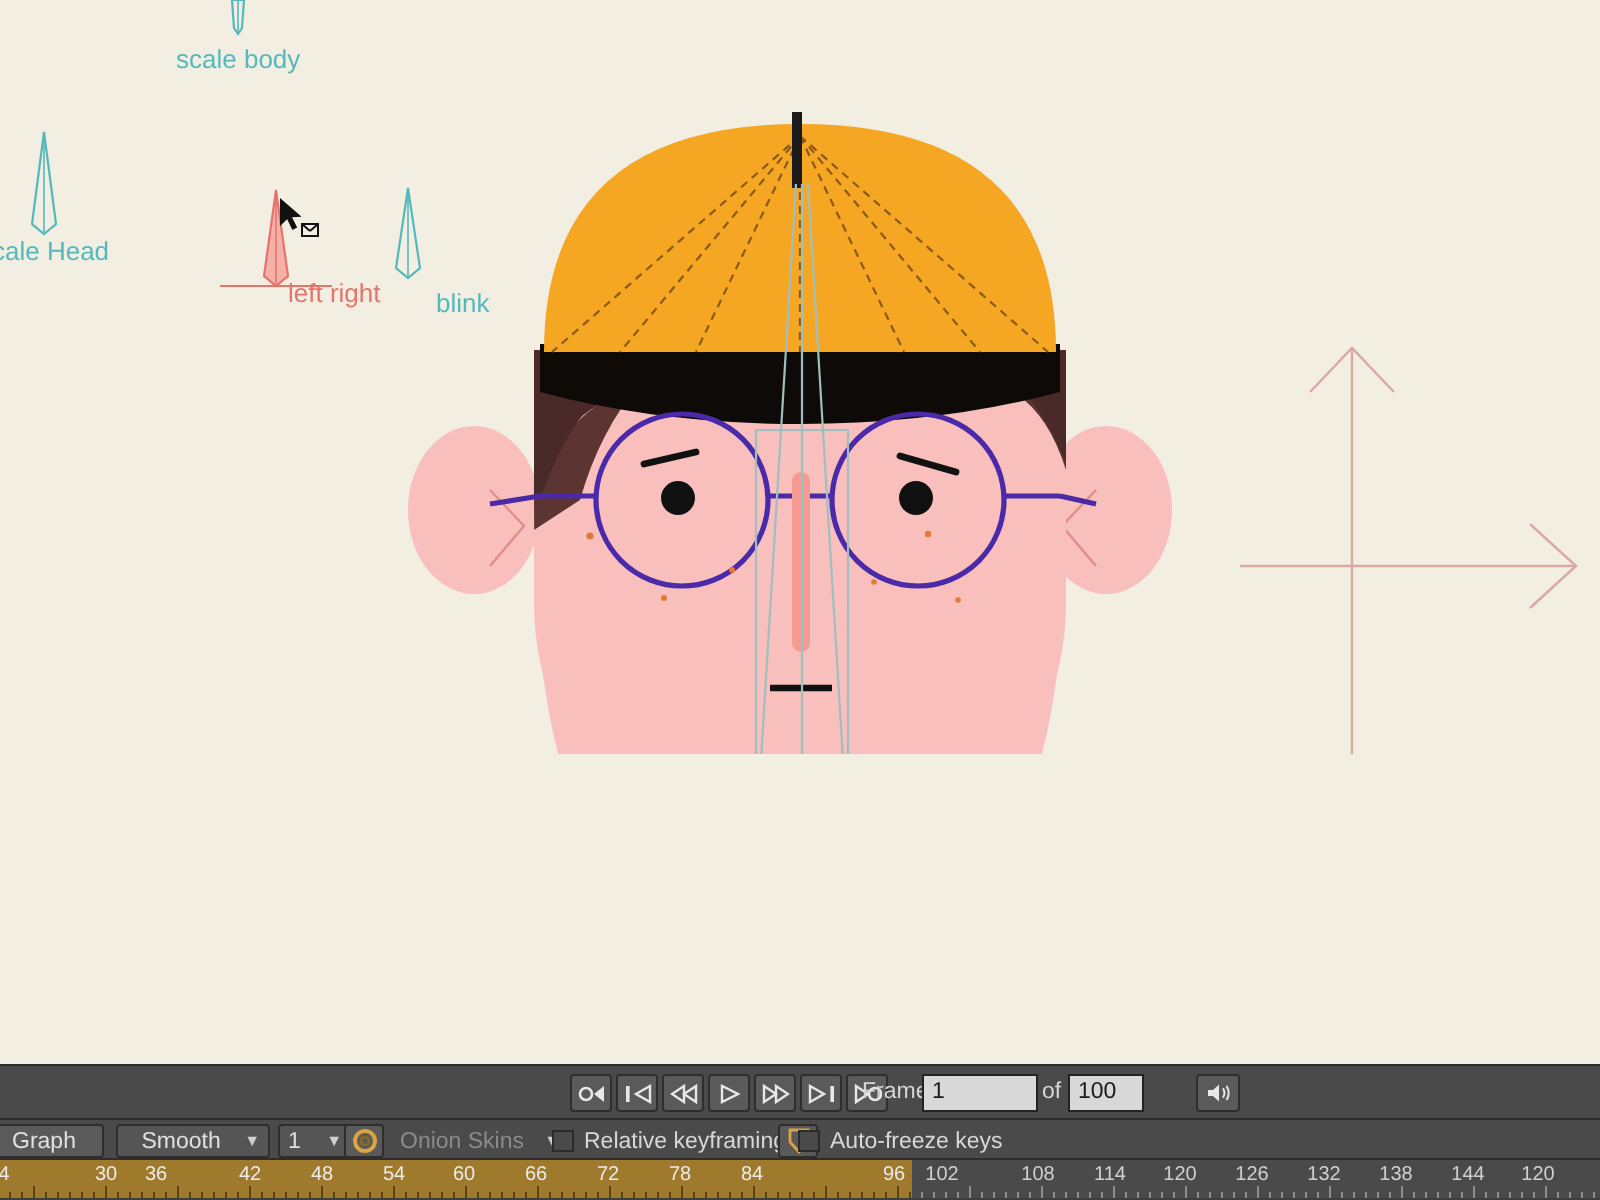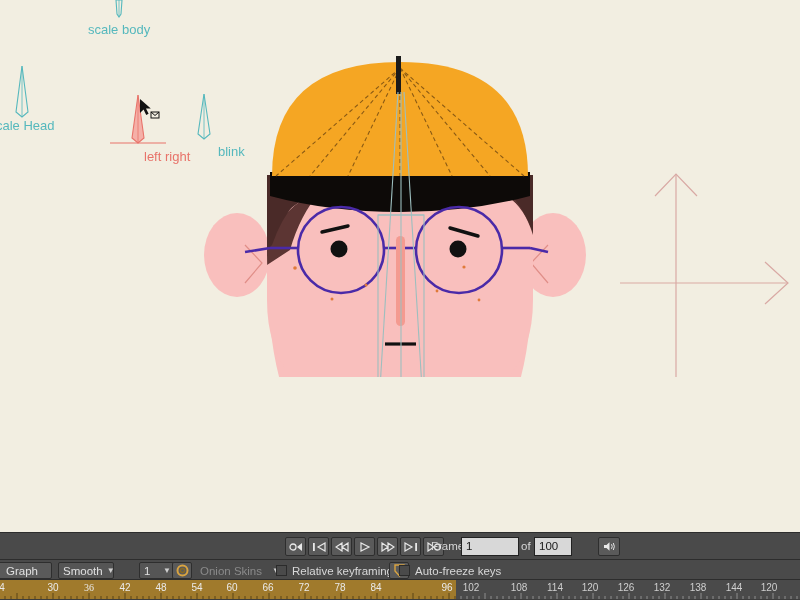--- a/index.html
+++ b/index.html
@@ -258,21 +258,21 @@
     <g transform="translate(140,99)">
       <path d="M0,0 L0,14 L3.6,10.6 L6.2,16 L8.6,14.8 L6,9.6 L10.8,9.4 Z" fill="#111"></path>
       <rect x="11" y="13" width="8" height="6" fill="none" stroke="#111" stroke-width="1"></rect>
       <line x1="11" y1="13" x2="15" y2="16.5" stroke="#111" stroke-width="1"></line>
       <line x1="19" y1="13" x2="15" y2="16.5" stroke="#111" stroke-width="1"></line>
     </g>
   </svg>
 
   <div class="rig-label teal" style="left:88px;  top:22px;">scale body</div>
   <div class="rig-label teal" style="left:-4px;  top:118px;">cale Head</div>
-  <div class="rig-label salmon" style="left:112px; top:149px;padding-left:32px;">left right</div>
+  <div class="rig-label salmon" style="left:112px; top:139px;padding-left:32px;">left right</div>
   <div class="rig-label teal" style="left:186px; top:144px;padding-left:32px;">blink</div>
 </div>
 
 <div id="bottom-panel">
 
   <div id="playback-row">
 
     <div class="pb-btn" style="left:285px;">
       <svg width="14" height="10" viewBox="0 0 14 10">
           <circle cx="4" cy="5" r="3" fill="none" stroke="currentColor" stroke-width="1.3"></circle>
@@ -326,21 +326,21 @@
         </svg>
     </div>
   </div>
 
   <div id="options-row">
 
     <div class="graph-btn">
       <span>Graph</span>
     </div>
 
-    <div class="combo" style="left:58px; width:56px;">
+    <div class="combo" style="left:58px; width:77px;">
       <span style="flex:1;text-align:center;">Smooth</span>
       <span class="caret">▼</span>
     </div>
 
     <div class="combo" style="left:139px; width:37px;">
       <span>1</span>
       <span class="caret">▼</span>
     </div>
 
     <div class="icon-btn" style="left:172px;">
@@ -505,21 +505,21 @@
         <line x1="767.0" y1="16" x2="767.0" y2="19" stroke="#8d8d8d" stroke-width="1"></line>
         <line x1="773.0" y1="13" x2="773.0" y2="19" stroke="#8d8d8d" stroke-width="1"></line>
         <line x1="779.0" y1="16" x2="779.0" y2="19" stroke="#8d8d8d" stroke-width="1"></line>
         <line x1="785.0" y1="16" x2="785.0" y2="19" stroke="#8d8d8d" stroke-width="1"></line>
         <line x1="791.0" y1="16" x2="791.0" y2="19" stroke="#8d8d8d" stroke-width="1"></line>
         <line x1="797.0" y1="16" x2="797.0" y2="19" stroke="#8d8d8d" stroke-width="1"></line>
       </svg>
     <div id="tick-container">
         <div class="tick-lbl" style="left: 2px;">4</div>
         <div class="tick-lbl" style="left: 53px;">30</div>
-        <div class="tick-lbl" style="left: 89px; font-family: Liberation Serif, serif;">36</div>
+        <div class="tick-lbl" style="left: 78px;">36</div>
         <div class="tick-lbl" style="left: 125px;">42</div>
         <div class="tick-lbl" style="left: 161px;">48</div>
         <div class="tick-lbl" style="left: 197px;">54</div>
         <div class="tick-lbl" style="left: 232px;">60</div>
         <div class="tick-lbl" style="left: 268px;">66</div>
         <div class="tick-lbl" style="left: 304px;">72</div>
         <div class="tick-lbl" style="left: 340px;">78</div>
         <div class="tick-lbl" style="left: 376px;">84</div>
         <div class="tick-lbl" style="left: 411px; margin-top: 40px;">90</div>
         <div class="tick-lbl" style="left: 447px;">96</div>

